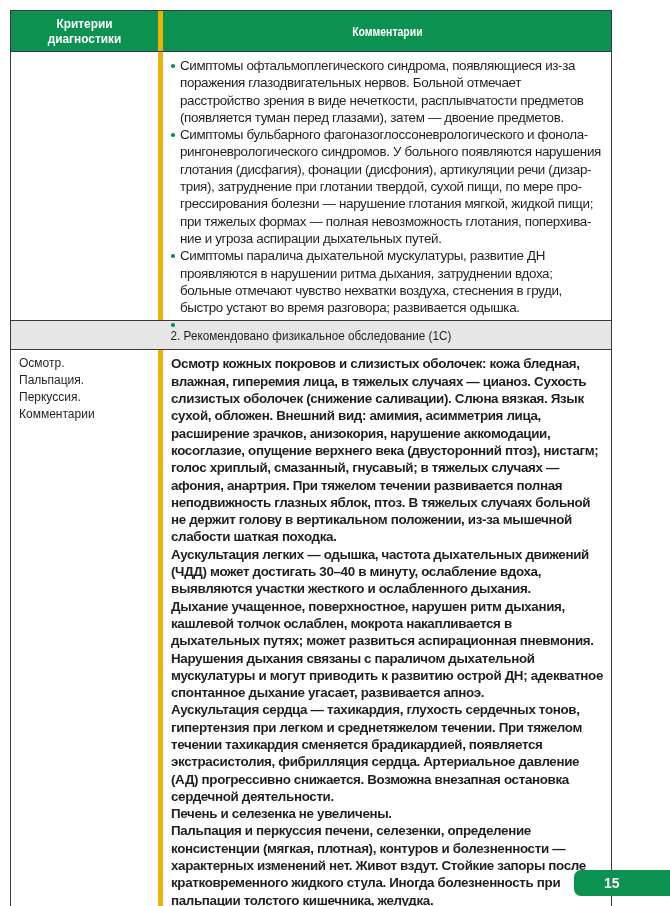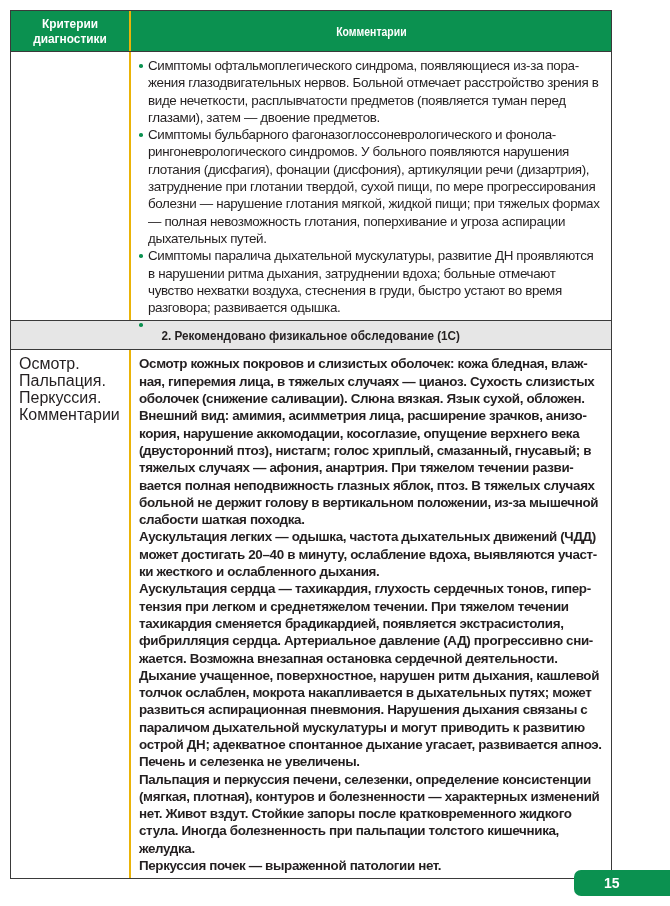--- a/index.html
+++ b/index.html
@@ -6,36 +6,36 @@
   body { width: 670px; height: 906px; position: relative; overflow: hidden;
          font-family: "Liberation Sans", sans-serif; color: #231f20; }
   .table { position: absolute; left: 10px; top: 10px; width: 600px;
            border: 1.5px solid #3a3a3a; border-collapse: collapse; }
   .row { display: flex; border-top: 1px solid #3a3a3a; }
   .row:first-child { border-top: none; }
   .header { background: #0b9150; color: #ffffff; height: 40px; }
   .header .c1, .header .c2 { display: flex; align-items: center; justify-content: center;
            font-weight: bold; font-size: 13.5px; text-align: center; line-height: 15px;
            transform: scaleX(0.88); }
-  .c1 { width: 120px; border-right: 2px solid #eab308; box-sizing: border-box; }
+  .c1 { width: 152px; border-right: 5px solid #eab308; box-sizing: border-box; }
   .c2 { flex: 1; }
   .header .c1 { transform: none; }
   .header .c1 span, .header .c2 span { display: inline-block; transform: scaleX(0.88); }
   .body-text { font-size: 13.4px; line-height: 17.3px; letter-spacing: -0.35px; }
   .cell-pad { padding: 5px 8px 4px 8px; }
   ul.bullets { list-style: none; margin: 0; padding: 0; }
   ul.bullets li { position: relative; padding-left: 9px; }
   ul.bullets li .dot { position: absolute; left: 0; top: 7px; width: 3.5px; height: 3.5px;
            border-radius: 50%; background: #0b9150; }
   .section { background: #e6e6e6; height: 28px; }
   .section .full { flex: 1; display: flex; align-items: center; justify-content: center;
-           font-weight: bold; font-size: 13px; }
+           font-weight: normal; font-size: 13px; }
   .section .full span { display: inline-block; transform: scaleX(0.9); }
   .para { display: block; font-weight: bold; }
-  .left-list div { font-size: 16px; line-height: 17px; }
+  .left-list div { font-size: 12px; line-height: 17px; }
   .page-tab { position: absolute; left: 574px; top: 870px; width: 100px; height: 26px;
            background: #0b9150; border-radius: 7px 0 0 7px; color: #ffffff;
            font-weight: bold; font-size: 14px; display: flex; align-items: center;
            padding-left: 30px; box-sizing: border-box; }
 </style>
 </head>
 <body>
 
 <div class="table">
   <div class="row header">
@@ -67,23 +67,23 @@
 
   <div class="row">
     <div class="c1 cell-pad left-list">
       <div>Осмотр.</div>
       <div>Пальпация.</div>
       <div>Перкуссия.</div>
       <div>Комментарии</div>
     </div>
     <div class="c2 cell-pad body-text">
       <span class="para">Осмотр кожных покровов и слизистых оболочек: кожа бледная, влаж­ная, гиперемия лица, в тяжелых случаях — цианоз. Сухость слизистых оболочек (снижение саливации). Слюна вязкая. Язык сухой, обложен. Внешний вид: амимия, асимметрия лица, расширение зрачков, анизо­кория, нарушение аккомодации, косоглазие, опущение верхнего века (двусторонний птоз), нистагм; голос хриплый, смазанный, гнусавый; в тяжелых случаях — афония, анартрия. При тяжелом течении разви­вается полная неподвижность глазных яблок, птоз. В тяжелых случаях больной не держит голову в вертикальном положении, из-за мышечной слабости шаткая походка.</span>
-      <span class="para">Аускультация легких — одышка, частота дыхательных движений (ЧДД) может достигать 20–40 в минуту, ослабление вдоха, выявляются участ­ки жесткого и ослабленного дыхания.</span>
+      <span class="para">Аускультация легких — одышка, частота дыхательных движений (ЧДД) может достигать 30–40 в минуту, ослабление вдоха, выявляются участ­ки жесткого и ослабленного дыхания.</span>
+      <span class="para">Дыхание учащенное, поверхностное, нарушен ритм дыхания, кашле­вой толчок ослаблен, мокрота накапливается в дыхательных путях; может развиться аспирационная пневмония. Нарушения дыхания связаны с параличом дыхательной мускулатуры и могут приводить к развитию острой ДН; адекватное спонтанное дыхание угасает, раз­вивается апноэ.</span>
       <span class="para">Аускультация сердца — тахикардия, глухость сердечных тонов, гипер­тензия при легком и среднетяжелом течении. При тяжелом течении тахикардия сменяется брадикардией, появляется экстрасистолия, фибрилляция сердца. Артериальное давление (АД) прогрессивно сни­жается. Возможна внезапная остановка сердечной деятельности.</span>
-      <span class="para">Дыхание учащенное, поверхностное, нарушен ритм дыхания, кашле­вой толчок ослаблен, мокрота накапливается в дыхательных путях; может развиться аспирационная пневмония. Нарушения дыхания связаны с параличом дыхательной мускулатуры и могут приводить к развитию острой ДН; адекватное спонтанное дыхание угасает, раз­вивается апноэ.</span>
       <span class="para">Печень и селезенка не увеличены.</span>
       <span class="para">Пальпация и перкуссия печени, селезенки, определение консистенции (мягкая, плотная), контуров и болезненности — характерных измене­ний нет. Живот вздут. Стойкие запоры после кратковременного жид­кого стула. Иногда болезненность при пальпации толстого кишечника, желудка.</span>
       <span class="para">Перкуссия почек — выраженной патологии нет.</span>
     </div>
   </div>
 </div>
 
 <div class="page-tab">
   <span>15</span>
 </div>

